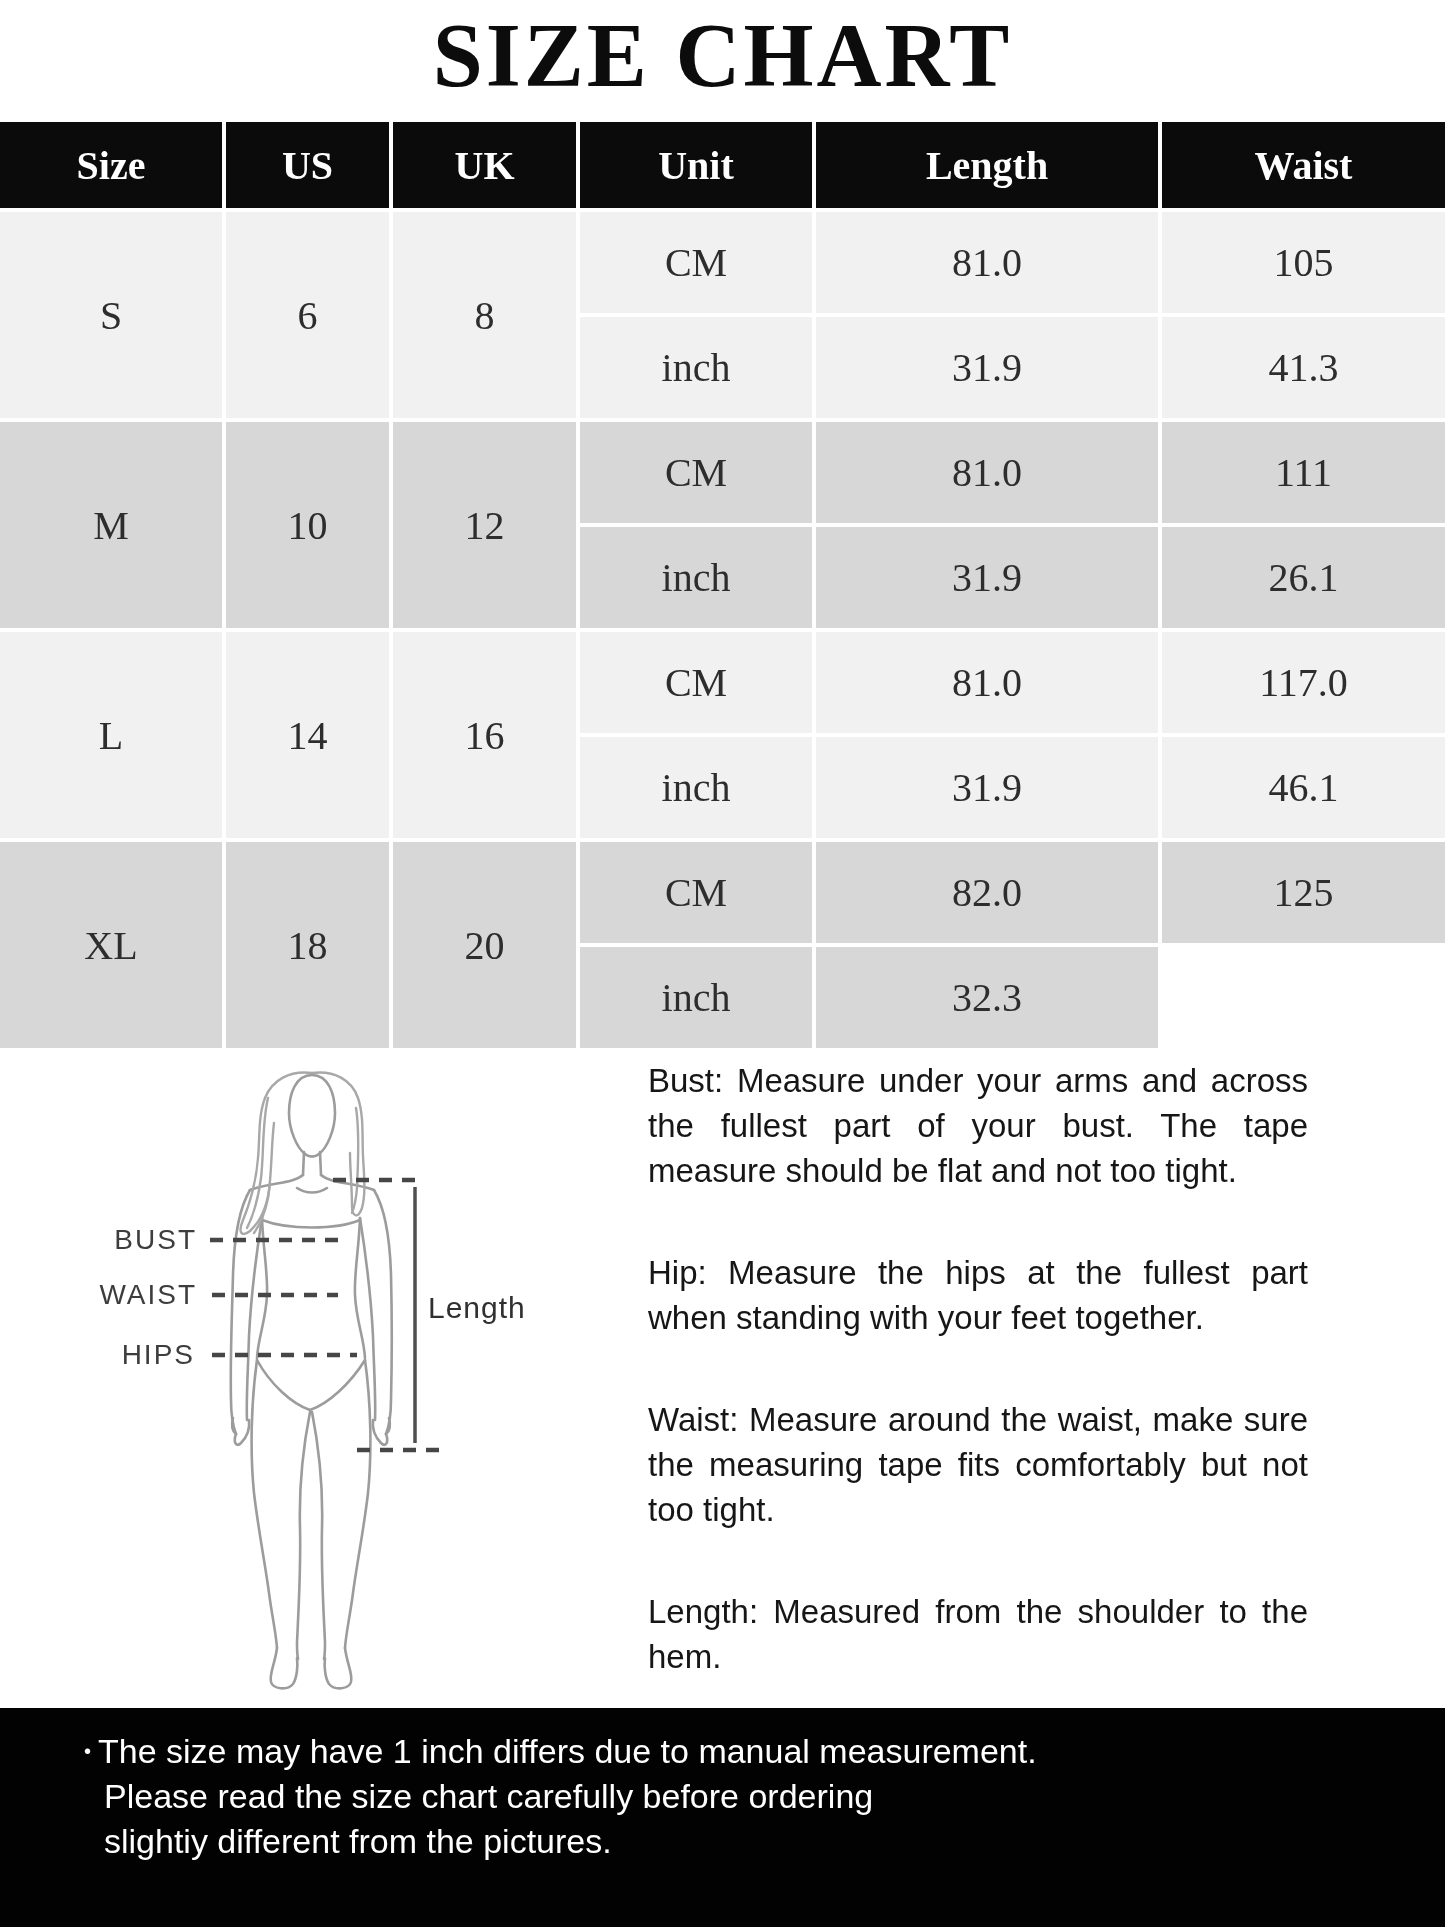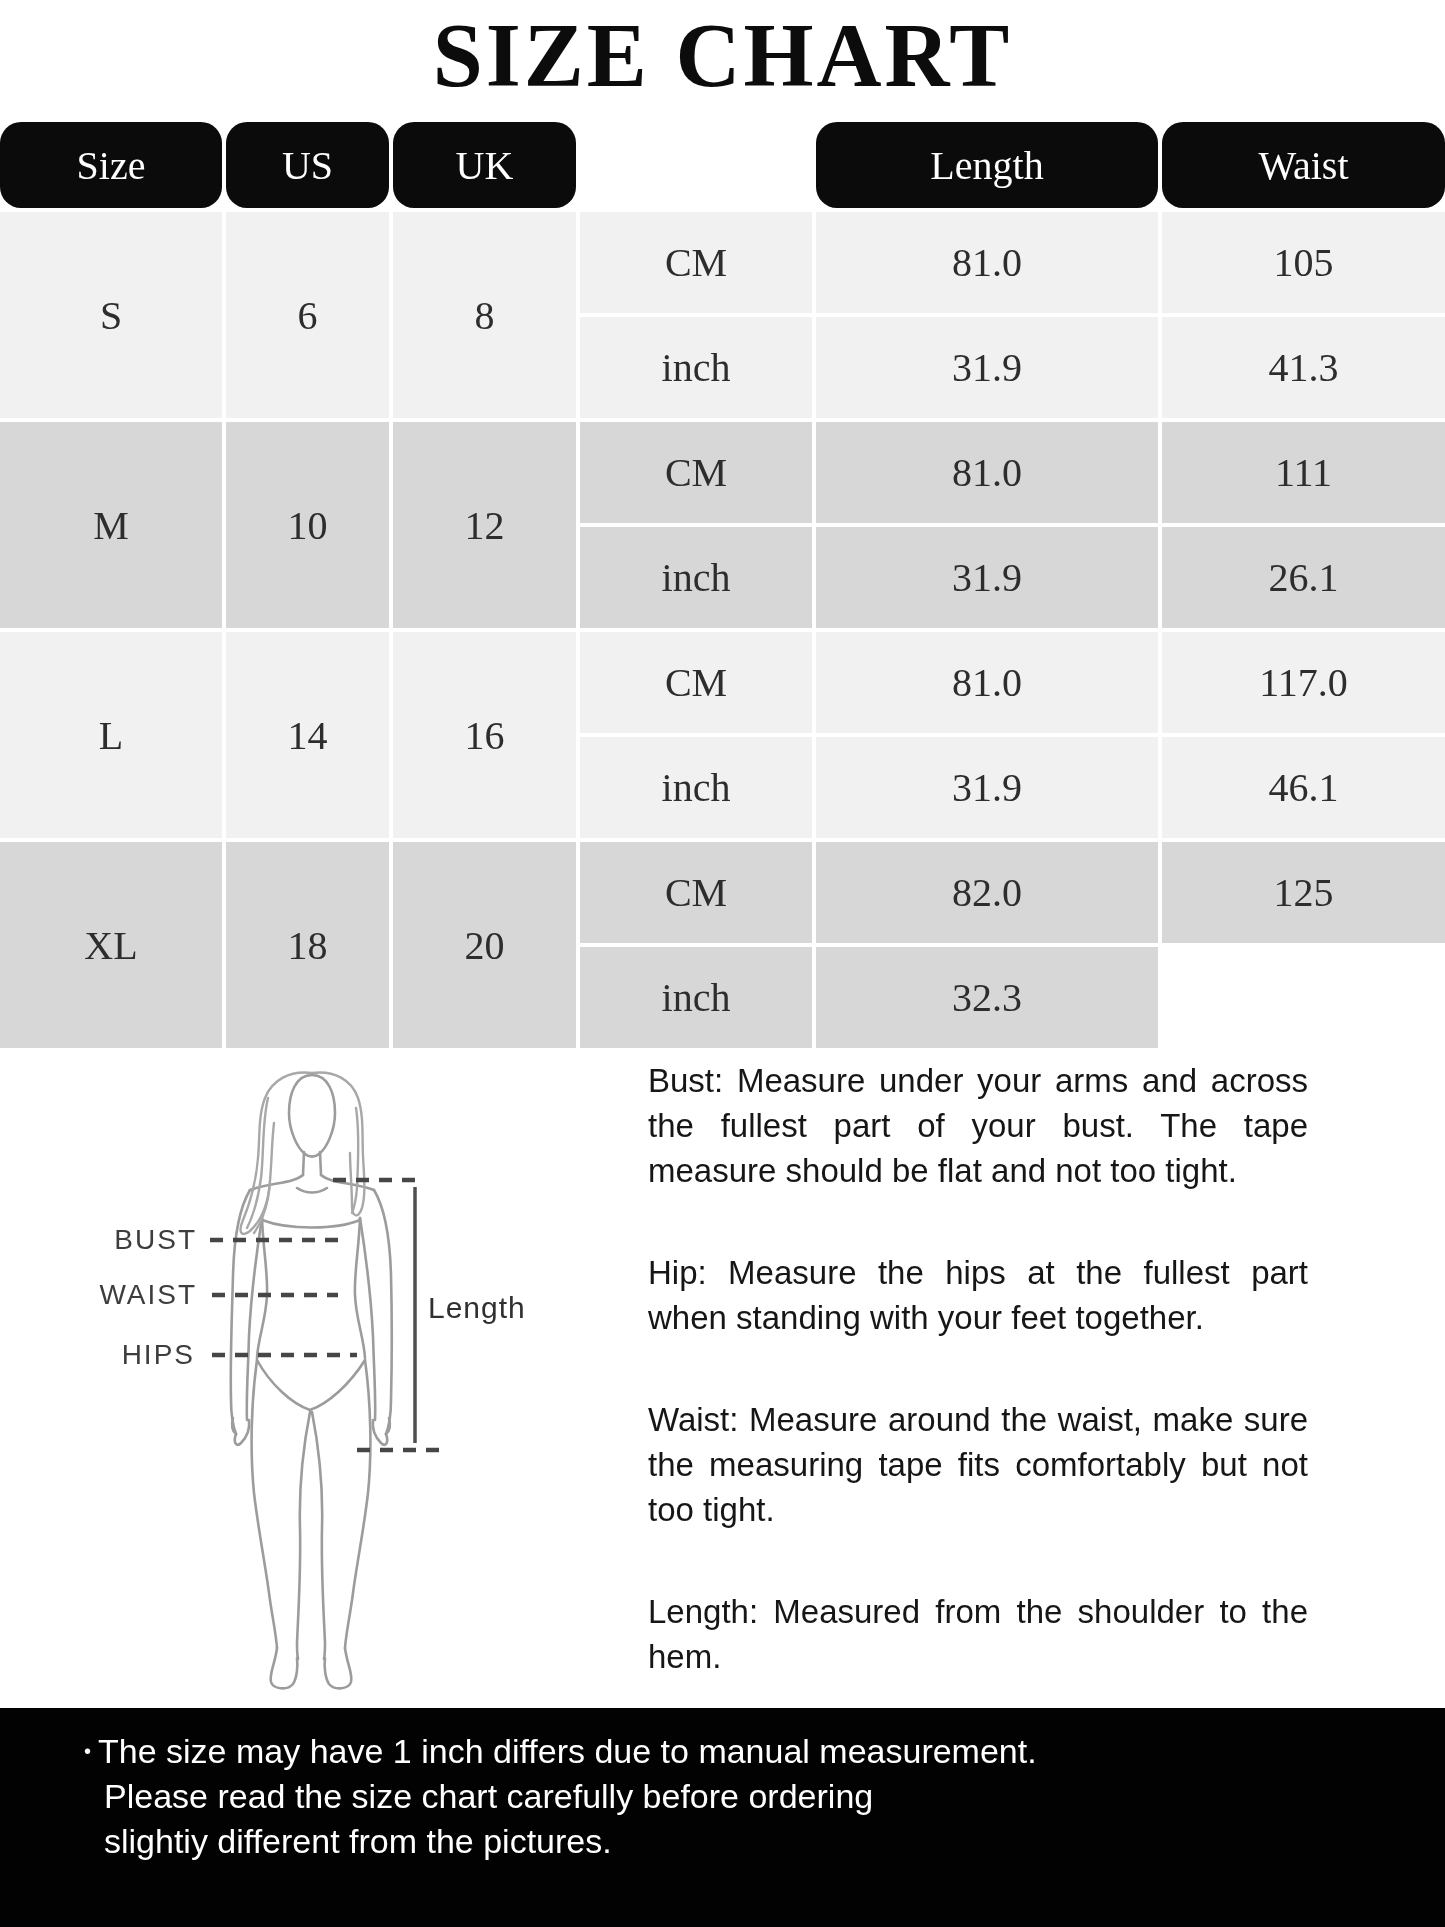--- a/index.html
+++ b/index.html
@@ -16,21 +16,21 @@
     position:absolute; top:122px; left:0; width:1445px;
     display:grid;
     grid-template-columns:222px 163px 183px 232px 342px 283px;
     grid-template-rows:86px repeat(8, 101px);
     gap:4px;
   }
   .cell {
     display:flex; align-items:center; justify-content:center;
     font-size:40px; color:#2d2d2d; font-family:"Liberation Serif", serif;
   }
-  .cell.head { background:#0b0b0b; color:#ffffff; font-weight:normal; font-size:40px;border-radius:21px; }
+  .cell.head { background:#0b0b0b; color:#ffffff; font-weight:bold; font-size:40px; }
   .cell.light { background:#f1f1f1; }
   .cell.dark  { background:#d7d7d7; }
 
   .figure-wrap { position:absolute; top:1068px; left:0; width:560px; height:660px; }
   .figure-wrap svg { display:block; }
   .diagram-label {
     font-family:"Liberation Sans", sans-serif; font-size:28px; fill:#3d3d3d; letter-spacing:2px;
   }
   .length-label {
     font-family:"Liberation Sans", sans-serif; font-size:30px; fill:#303030; letter-spacing:1px;
@@ -58,20 +58,21 @@
 
 <div class="page">
 
   <h1 class="title">SIZE CHART</h1>
 
   <div class="size-table">
 
     <div class="cell head" style="grid-area:1/1">Size</div>
     <div class="cell head" style="grid-area:1/2">US</div>
     <div class="cell head" style="grid-area:1/3">UK</div>
+    <div class="cell head" style="grid-area:1/4">Unit</div>
     <div class="cell head" style="grid-area:1/5">Length</div>
     <div class="cell head" style="grid-area:1/6">Waist</div>
 
     <div class="cell light" style="grid-area:2/1/4/2">S</div>
     <div class="cell light" style="grid-area:2/2/4/3">6</div>
     <div class="cell light" style="grid-area:2/3/4/4">8</div>
     <div class="cell light" style="grid-area:2/4">CM</div>
     <div class="cell light" style="grid-area:2/5">81.0</div>
     <div class="cell light" style="grid-area:2/6">105</div>
     <div class="cell light" style="grid-area:3/4">inch</div>

